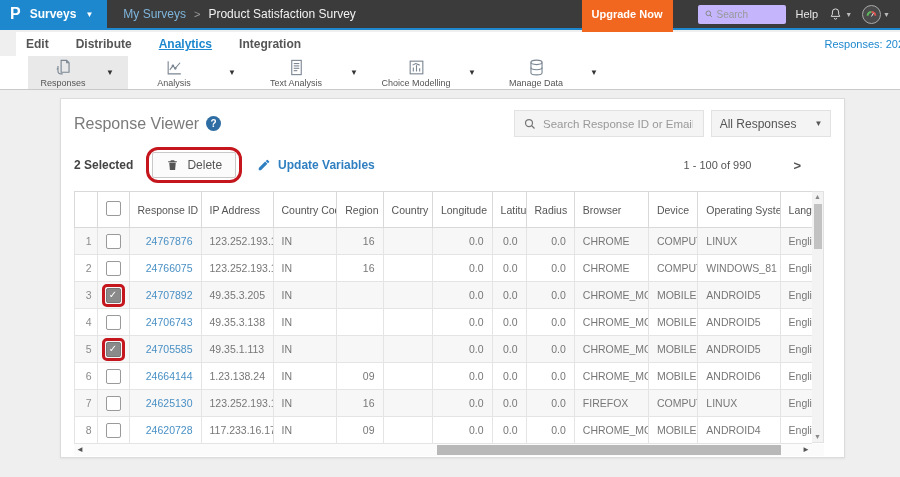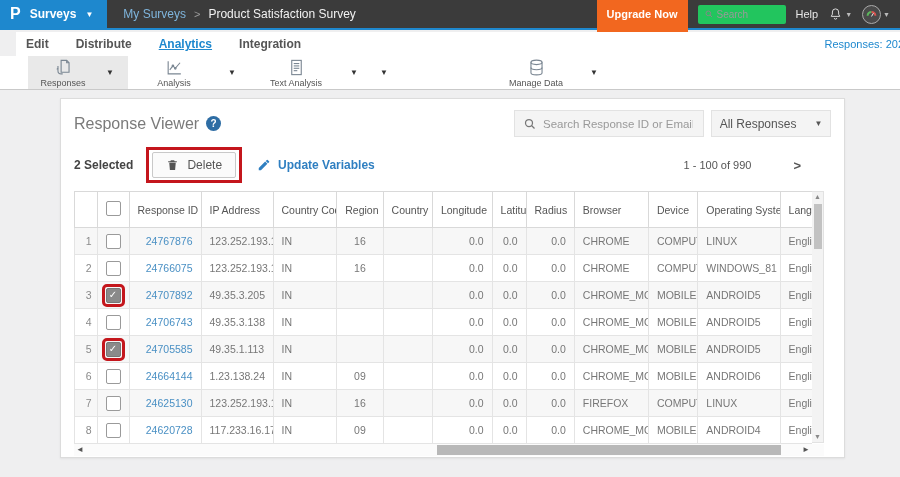--- a/index.html
+++ b/index.html
@@ -26,22 +26,22 @@
   .caret-w { font-size:8px; color:#fff; }
   .crumb { margin-left:16px; font-size:12px; color:#7fb5dc; cursor:pointer; }
   .crumb-sep { margin:0 8px; font-size:11px; color:#9a9a9a; }
   .nav-title { font-size:12px; color:#f2f2f2; }
   .nav-right { margin-left:auto; display:flex; align-items:center; gap:10px; padding-right:10px; }
   .upgrade-btn {
     background:#f2671f; color:#fff; font-size:11px; font-weight:bold;
     padding:18px 10px; border:none; border-radius:2px; cursor:pointer;
   }
   .nav-search {
-    background:#22c55e; border-radius:2px; height:19px; width:88px;
-    display:flex; align-items:center; gap:4px; padding:0 7px;
+    background:#c4b5fd; border-radius:2px; height:19px; width:88px;
+    display:flex; align-items:center; gap:4px; padding:0 7px;margin-left:15px;
   }
   .nav-search input {
     border:none; outline:none; width:62px; font-size:10px; background:transparent;
     font-family:"Liberation Sans", sans-serif; color:#555;
   }
   .help-link { color:#e8e8e8; font-size:11px; cursor:pointer; }
   .icon-btn { display:flex; align-items:center; gap:2px; cursor:pointer; }
   .caret-g { font-size:7px; color:#bbb; }
   .avatar {
     width:19px; height:19px; border-radius:50%; border:1.5px solid #aaa;
@@ -90,21 +90,21 @@
   .viewer-search input::placeholder, .nav-search input::placeholder { color:#999; }
   .filter-dd {
     margin-left:7px; width:120px; height:27px; background:#f4f4f4; border:1px solid #e2e2e2;
     display:flex; align-items:center; justify-content:center; gap:18px;
     font-size:12px; color:#555; cursor:pointer;
   }
   .caret-d { font-size:8px; color:#555; }
   
   .action-row { display:flex; align-items:center; padding:6px 13px 8px 13px; }
   .selected-count { font-size:12px; font-weight:bold; color:#444; }
-  .red-annot { border:3px solid #c4161c; border-radius:0; padding:2px 3px; margin-left:13px; }
+  .red-annot { border:3px solid #c4161c; border-radius:12px; padding:2px 3px; margin-left:13px; }
   .delete-btn {
     display:flex; align-items:center; gap:8px; background:#fbfbfb; border:1px solid #c9c9c9;
     border-radius:2px; padding:5px 13px; font-size:12px; color:#555; cursor:pointer;
     font-family:"Liberation Sans", sans-serif;
   }
   .update-vars { display:flex; align-items:center; gap:7px; margin-left:15px; cursor:pointer; }
   .update-vars span { font-size:12px; font-weight:bold; color:#2f7fc1; }
   .page-info { margin-left:auto; font-size:11px; color:#555; }
   .page-next { margin:0 30px 0 42px; font-size:13px; font-weight:bold; color:#555; cursor:pointer; }
   
@@ -114,21 +114,21 @@
   th, td { border:1px solid #e4e4e4; padding:0 8px; overflow:hidden; white-space:nowrap; }
   thead th { height:36px; background:#fff; color:#555; font-weight:normal; text-align:left; border-color:#d9d9d9; }
   tbody td { height:27px; color:#777; }
   tbody tr:nth-child(odd) td { background:#f7f7f7; }
   tbody tr:nth-child(even) td { background:#fff; }
   .c-num  { width:22px; text-align:right; color:#8a8a8a; padding-right:5px; }
   .c-cb   { width:31px; text-align:center; padding:0; }
   .c-rid  { width:70px; text-align:right; }
   .c-ip   { width:70px; }
   .c-cc   { width:62px; }
-  .c-reg  { width:45px; text-align:center; }
+  .c-reg  { width:45px; text-align:right; }
   .c-cty  { width:48px; }
   .c-lon  { width:58px; text-align:right; }
   .c-lat  { width:33px; text-align:right; }
   .c-rad  { width:47px; text-align:right; }
   .c-brw  { width:72px; }
   .c-dev  { width:48px; }
   .c-os   { width:80px; }
   .c-lang { width:45px; }
   th.c-rid, th.c-reg, th.c-lon, th.c-lat, th.c-rad { text-align:left; }
   .rid-link { color:#4a90c4; cursor:pointer; }
@@ -237,20 +237,30 @@
           <line x1="8.5" y1="7" x2="15.5" y2="7"></line>
           <line x1="8.5" y1="10" x2="15.5" y2="10"></line>
           <line x1="8.5" y1="13" x2="15.5" y2="13"></line>
           <line x1="8.5" y1="16" x2="13" y2="16"></line>
         </svg>
       <span class="tool-label">Text Analysis</span>
     </div>
     <span class="tool-caret">▼</span>
   </div>
   <div class="tool-item" style="width:118px">
+    <div class="tool-block">
+      <svg width="19" height="19" viewBox="0 0 24 24" fill="none" stroke-width="1.4">
+          <rect x="4" y="4" width="16" height="16"></rect>
+          <line x1="8" y1="17" x2="8" y2="12"></line>
+          <line x1="12" y1="17" x2="12" y2="9"></line>
+          <line x1="16" y1="17" x2="16" y2="13"></line>
+          <polyline points="7 9 11 7 16 9"></polyline>
+        </svg>
+      <span class="tool-label">Choice Modelling</span>
+    </div>
     <span class="tool-caret">▼</span>
   </div>
   <div class="tool-item" style="width:122px">
     <div class="tool-block">
       <svg width="19" height="19" viewBox="0 0 24 24" fill="none" stroke-width="1.4">
           <ellipse cx="12" cy="5.5" rx="7" ry="2.8"></ellipse>
           <path d="M5 5.5v13c0 1.5 3.1 2.8 7 2.8s7-1.3 7-2.8v-13"></path>
           <path d="M5 12c0 1.5 3.1 2.8 7 2.8s7-1.3 7-2.8"></path>
         </svg>
       <span class="tool-label">Manage Data</span>

